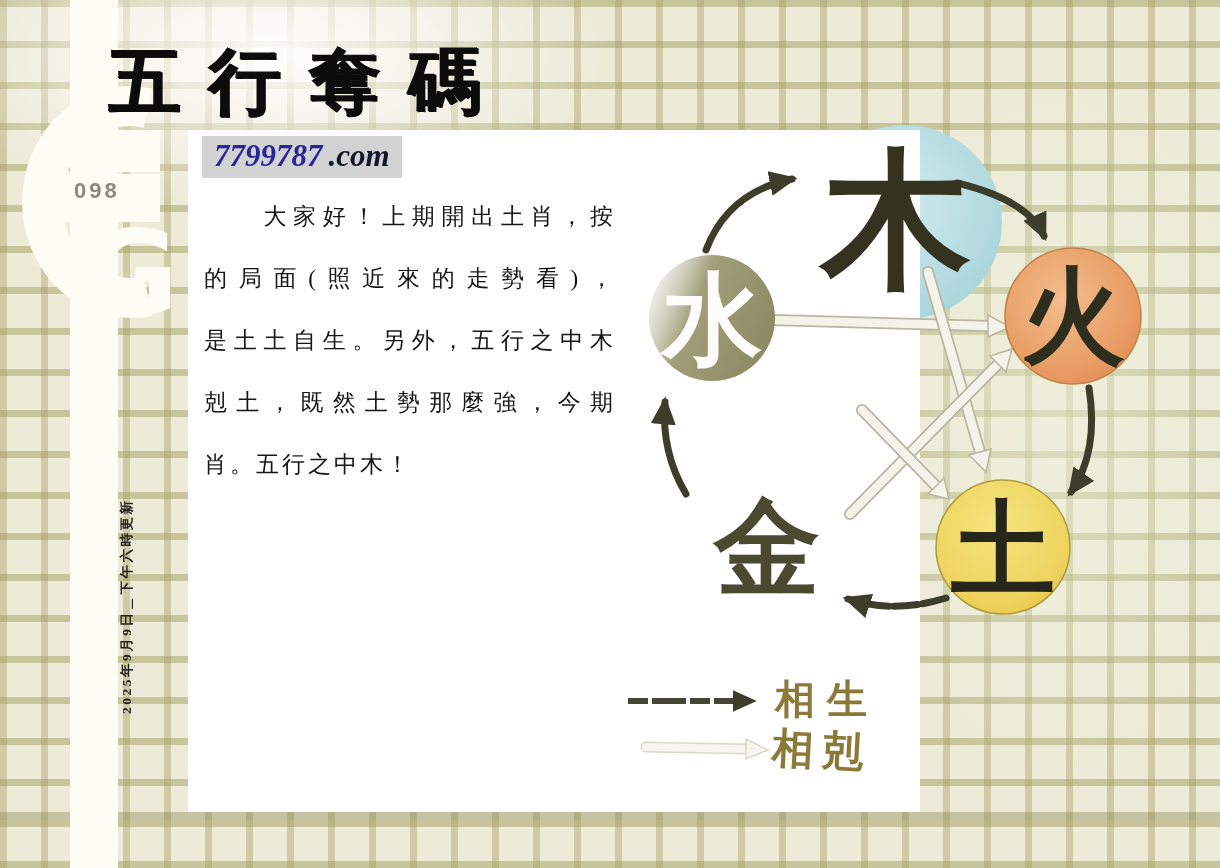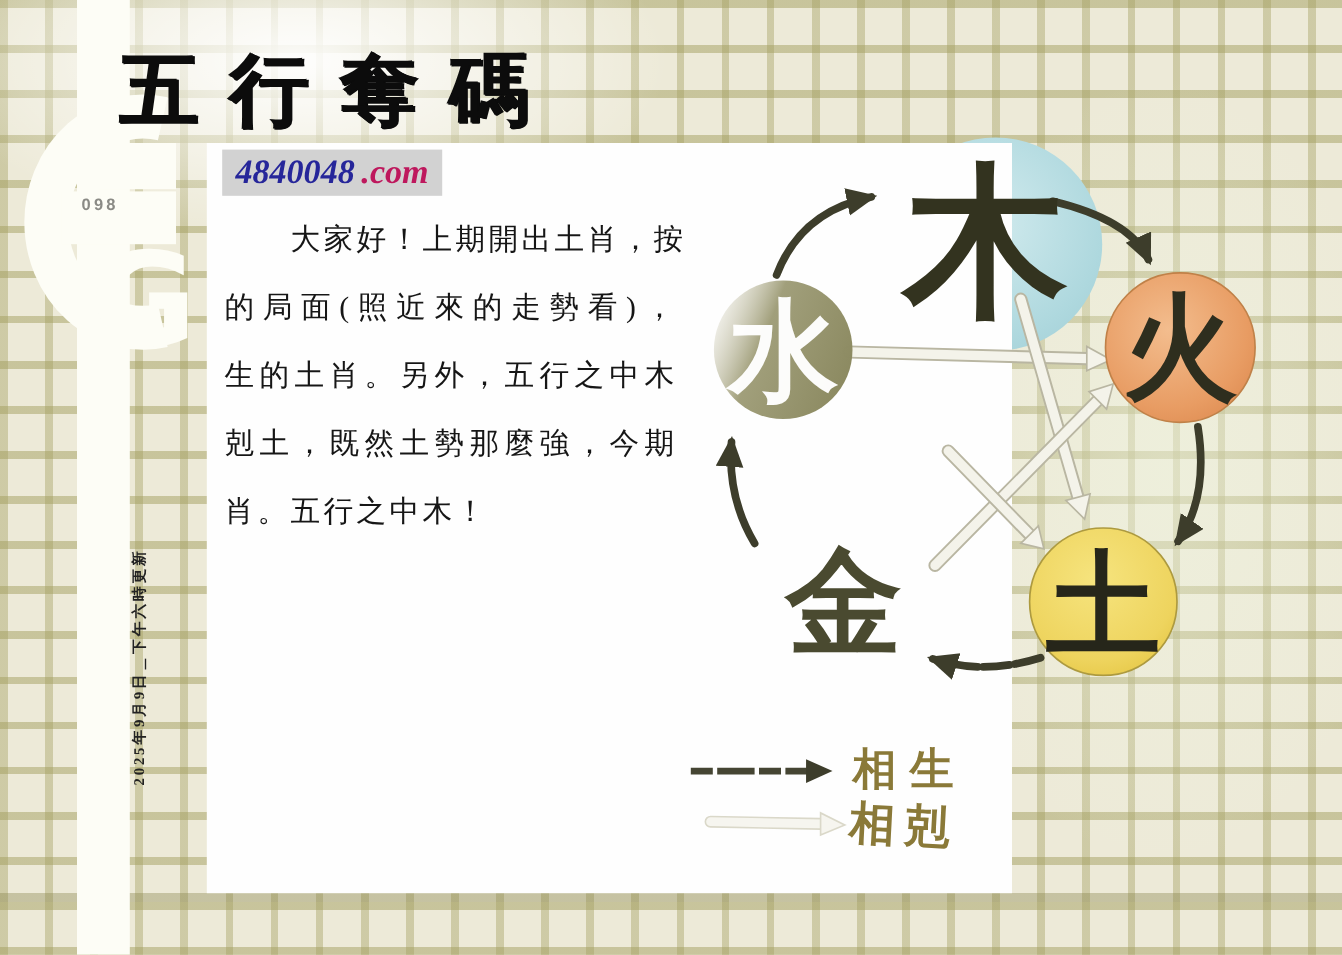--- a/index.html
+++ b/index.html
@@ -13,45 +13,45 @@
       linear-gradient(180deg, rgba(0,0,0,0) 812px, rgba(134,130,74,.38) 812px, rgba(134,130,74,.38) 820px, rgba(0,0,0,0) 820px),
       repeating-linear-gradient(180deg, rgba(163,159,96,.50) 0 7px, rgba(163,159,96,0) 7px 41px),
       repeating-linear-gradient(90deg, rgba(163,159,96,.42) 0 7px, rgba(163,159,96,0) 7px 41px);
   }
   .abs{position:absolute;}
   
   #logo{left:0;top:0;z-index:1;}
   #issue{
     left:74px;top:178px;z-index:2;
     font-family:"Liberation Sans",sans-serif;
-    font-size:15px;font-weight:600;color:#8a8a85;letter-spacing:3px;
+    font-size:22px;font-weight:600;color:#8a8a85;letter-spacing:3px;
   }
   #vdate{
     left:118px;top:714px;width:232px;height:20px;z-index:2;
     transform:rotate(-90deg);transform-origin:0 0;
     font-size:13.5px;font-weight:600;color:#222;letter-spacing:2.5px;white-space:nowrap;
   }
   
   #title{
     left:108px;top:34px;z-index:4;
     font-size:72px;font-weight:900;color:#0c0c0c;letter-spacing:28px;white-space:nowrap;
     text-shadow:1px 1px 0 #0c0c0c, 2px 1px 0 #0c0c0c;
   }
   
   #panel{
     left:188px;top:130px;width:732px;height:682px;background:#fefefe;z-index:3;
   }
   #siteurl{
     left:14px;top:6px;padding:2px 12px 4px 12px;background:#d2d2d2;
     font-style:italic;font-weight:bold;font-size:31px;color:#26269a;white-space:nowrap;
   }
-  #siteurl .suffix{color:#be185d;margin-left:6px;}
+  #siteurl .suffix{color:#0f172a;margin-left:6px;}
   #article{
     left:16px;top:56px;width:412px;z-index:4;
-    font-size:27px;color:#161616;letter-spacing:3px;line-height:62px;
+    font-size:23px;color:#161616;letter-spacing:3px;line-height:62px;
   }
   .jline{text-align:justify;text-align-last:justify;height:62px;white-space:nowrap;}
   .jline.last{text-align-last:left;}
   
   #wood-circle{
     left:808px;top:125px;width:194px;height:194px;border-radius:50%;z-index:2;
     background:radial-gradient(circle at 45% 40%, #d2ebee, #aed8de 68%, #9fccd4);
   }
   #diagram{left:0;top:0;z-index:5;pointer-events:none;}
   .cjk{font-family:"Liberation Serif",serif;font-weight:bold;}
@@ -72,26 +72,26 @@
   <div class="abs" id="issue">098</div>
 
   <div class="abs" id="vdate">2025年9月9日＿下午六時更新</div>
 
   <div class="abs cjk" id="title">五行奪碼</div>
 
   <div class="abs" id="wood-circle"></div>
 
   <div class="abs" id="panel">
     <div class="abs" id="siteurl">
-      <span>4840048</span><span class="suffix">.com</span>
+      <span>7799787</span><span class="suffix">.com</span>
     </div>
     <div class="abs" id="article">
       <div class="jline">　　大家好！上期開出土肖，按</div>
       <div class="jline">的局面(照近來的走勢看)，</div>
-      <div class="jline">生的土肖。另外，五行之中木</div>
+      <div class="jline">是土土自生。另外，五行之中木</div>
       <div class="jline">剋土，既然土勢那麼強，今期</div>
       <div class="jline last">肖。五行之中木！</div>
     </div>
   </div>
 
   <svg id="diagram" class="abs" width="1220" height="868">
     <defs>
       <marker id="mgen" markerWidth="5" markerHeight="5" refX="3.2" refY="1.8" orient="auto">
         <path d="M0,0 L4,1.8 L0,3.6 Z" fill="#3d3d2b"></path>
       </marker>

